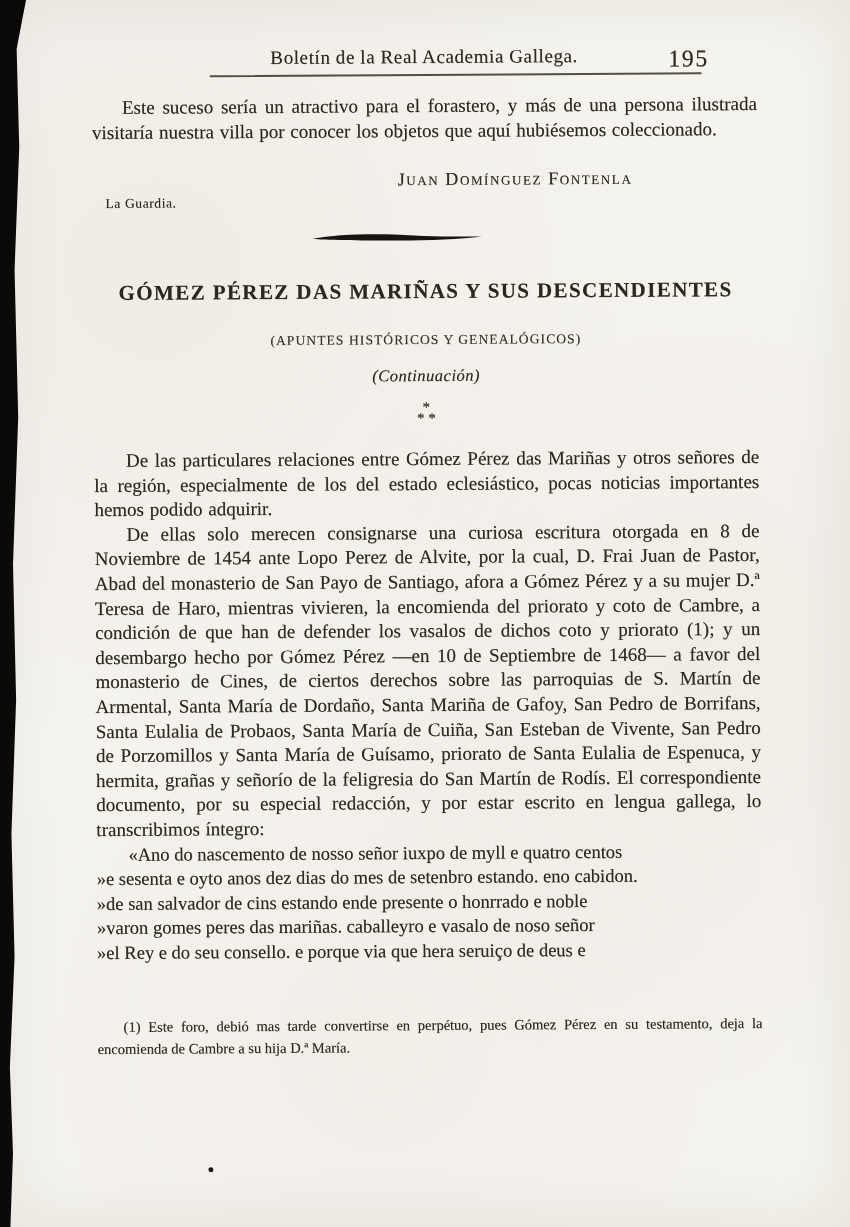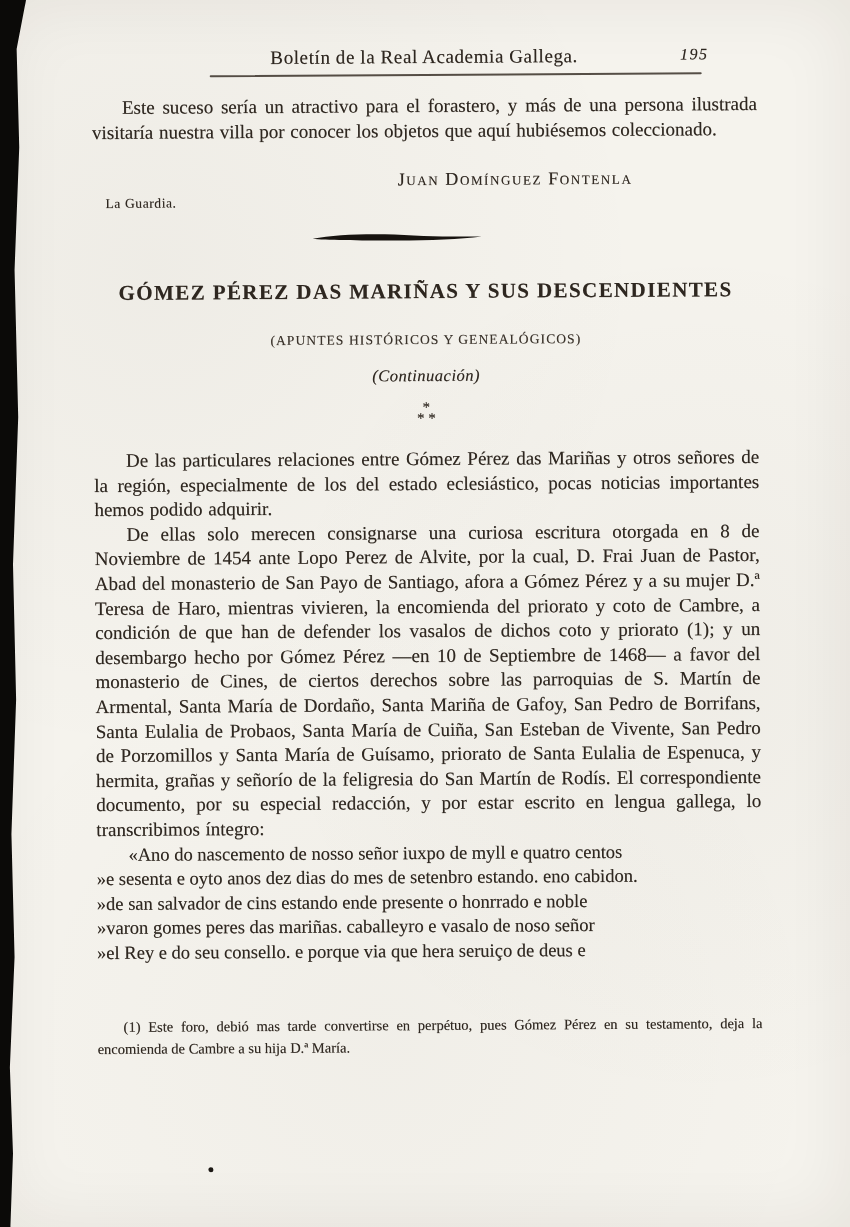--- a/index.html
+++ b/index.html
@@ -39,23 +39,22 @@
     position: absolute;
     top: 46px; left: 95px;
     width: 665px; height: 32px;
     text-align: center;
     font-size: 19px;
     letter-spacing: 0.6px;
   }
   .pagenum {
     position: absolute;
     right: 48px; top: 1px;
-    font-size: 16px;
+    font-size: 24px;
     letter-spacing: 1.5px;
-    font-style: italic;
   }
   .header-rule {
     position: absolute;
     left: 118px; top: 28px;
     width: 492px; height: 2px;
     background: rgba(45,36,28,0.8);
     border-radius: 2px;
   }
   .closing-par {
     position: absolute;

